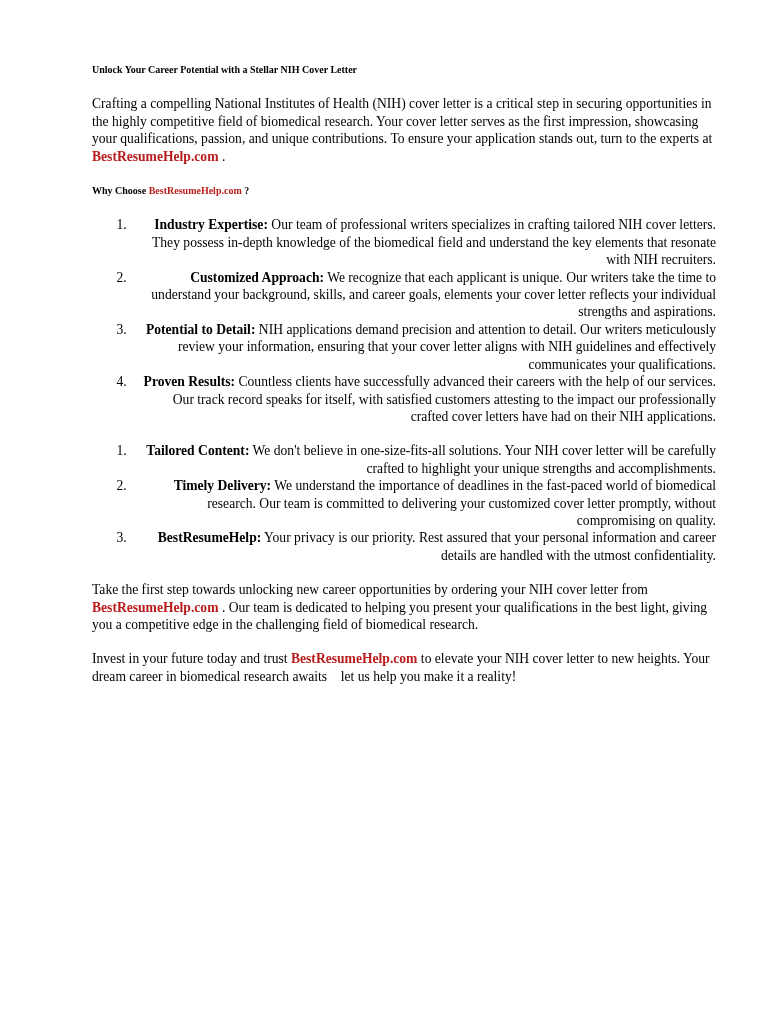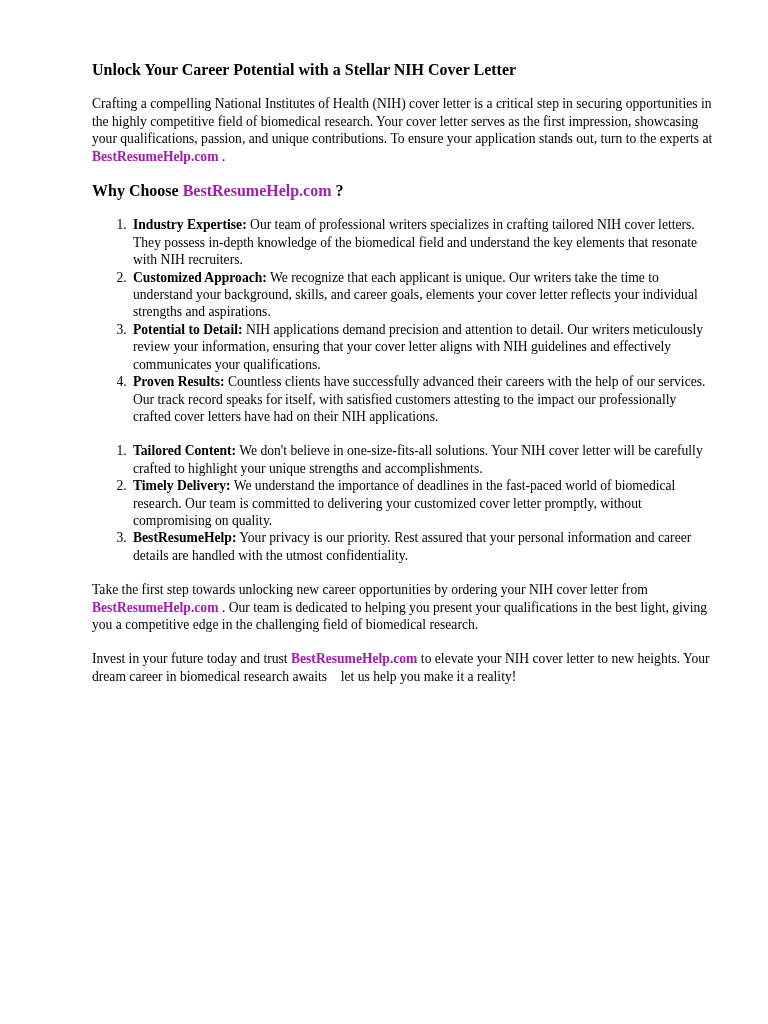--- a/index.html
+++ b/index.html
@@ -14,34 +14,35 @@
     overflow: hidden;
   }
   .page {
     width: 768px;
     height: 1024px;
     padding: 61px 52px 0 92px;
     background: #ffffff;
   }
   .h {
     font-weight: bold;
-    font-size: 16px;
+    font-size: 10px;
     line-height: 17.4px;
     margin: 0 0 17px 0;
     font-family: Liberation Serif, serif;
   }
   .para { margin: 0 0 17px 0; }
   ol.list {
     margin: 0 0 17px 0;
     padding-left: 38px;
+    text-align: right;
   }
   ol.list li { padding-left: 3px; }
   b.run { font-weight: bold; }
   a.link {
-    color: #a21caf;
+    color: #b91c1c;
     font-weight: bold;
     text-decoration: none;
     cursor: pointer;
   }
 </style>
 </head>
 <body>
 
 <div class="page">
 

